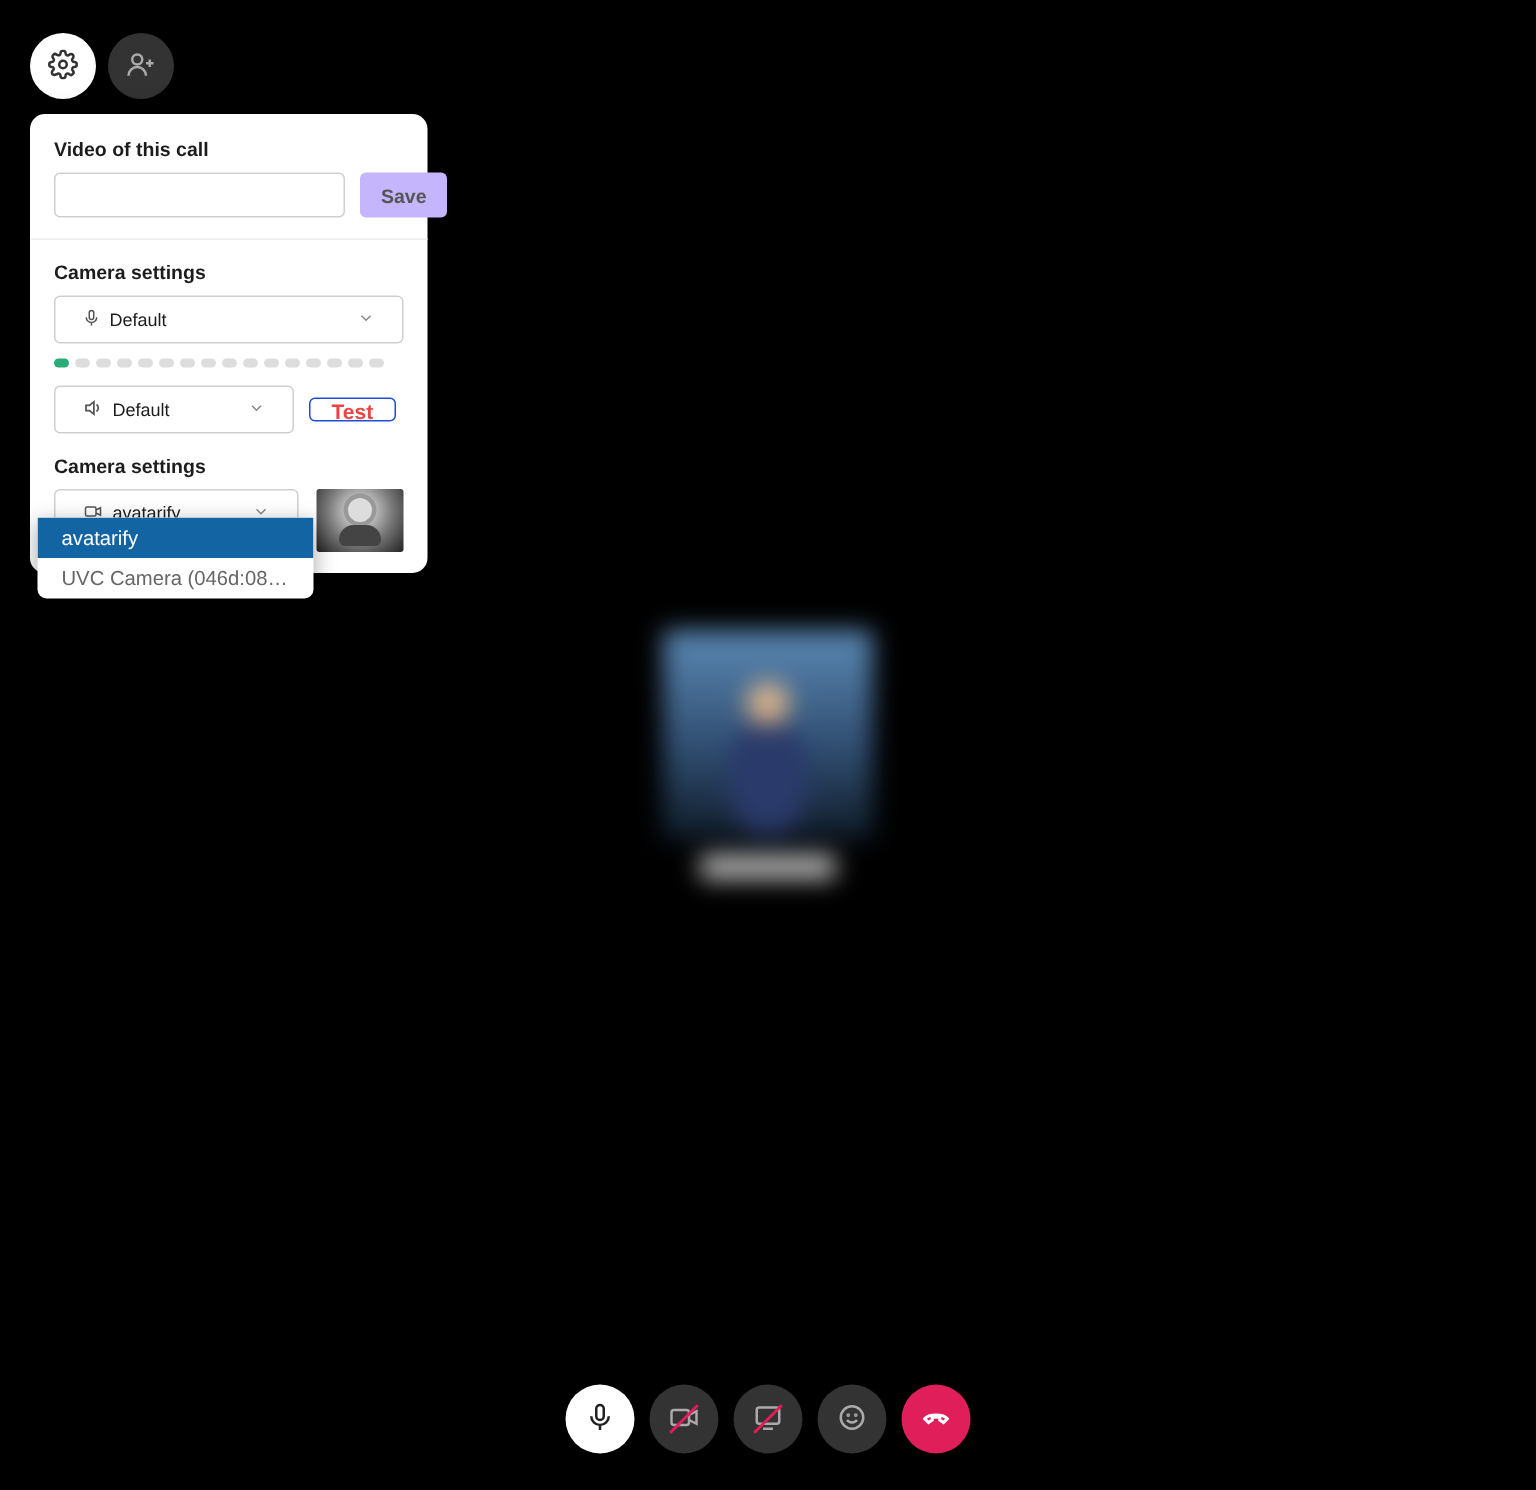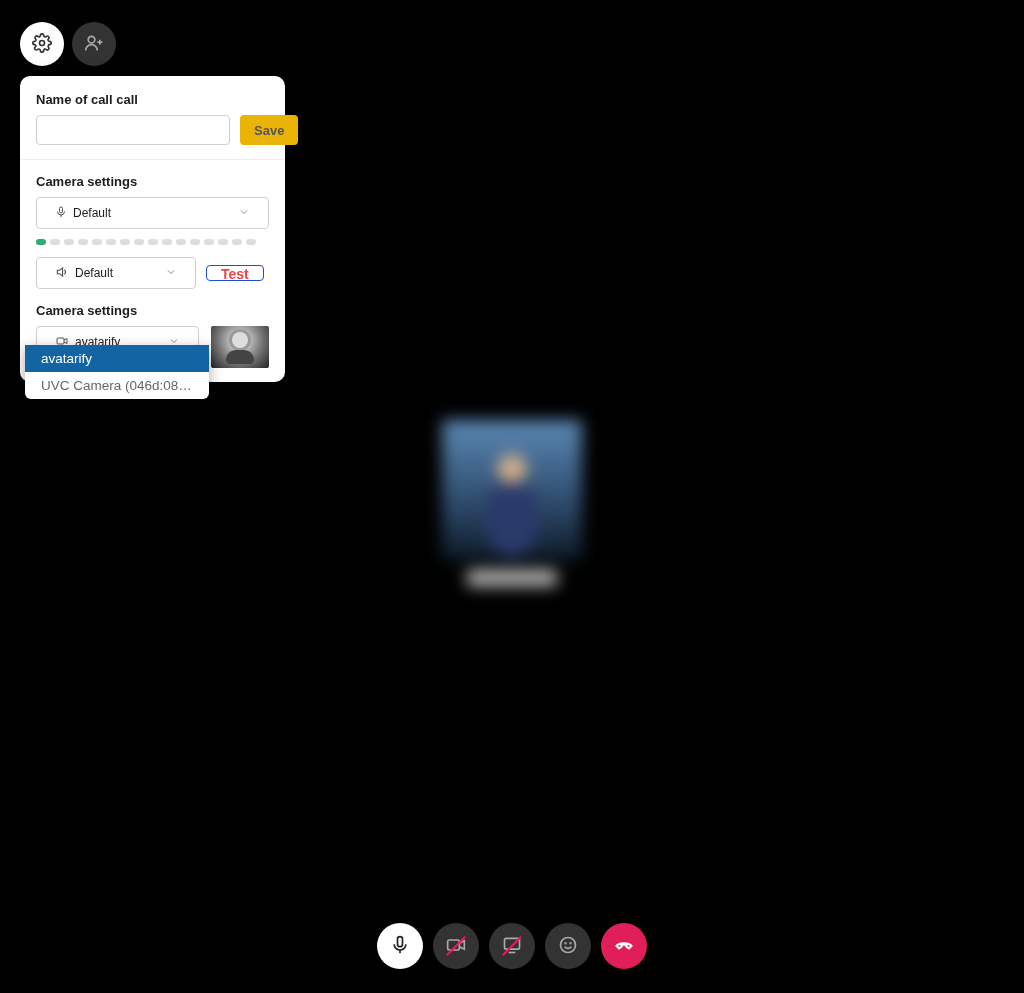--- a/index.html
+++ b/index.html
@@ -24,21 +24,21 @@
     color: #1d1c1d;
     box-shadow: 0 4px 20px rgba(0,0,0,0.4);
   }
   .popover-label { font-weight: 700; font-size: 13px; margin-bottom: 8px; display:block; }
   .row { display: flex; gap: 10px; align-items: center; }
   .name-input {
     flex: 1; height: 30px; border: 1px solid #cfcfcf; border-radius: 4px;
     padding: 0 8px; font-size: 13px;
   }
   .save-btn {
-    height: 30px; padding: 0 14px; background: #eab308; border: none;
+    height: 30px; padding: 0 14px; background: #c4b5fd; border: none;
     border-radius: 4px; font-weight: 700; font-size: 13px; color: #555; cursor: pointer;
   }
   .divider { height: 1px; background: #eee; margin: 14px -16px; }
 
   .select {
     height: 32px; border: 1px solid #cfcfcf; border-radius: 4px;
     display: flex; align-items: center; padding: 0 18px; gap: 6px;
     font-size: 12px; background: #fff; cursor: pointer; position: relative;
   }
   .select .caret { margin-left: auto; }
@@ -146,21 +146,21 @@
         <circle cx="9" cy="8" r="4"></circle>
         <path d="M2 21c0-3.9 3.1-7 7-7s7 3.1 7 7"></path>
         <path d="M19 8v6M16 11h6"></path>
       </svg>
     </span>
   </button>
 </div>
 
 <div class="popover">
 
-  <label class="popover-label">Name of call call</label>
+  <label class="popover-label">Video of this call</label>
   <div class="row">
     <input class="name-input" type="text" value="" style="">
     <button class="save-btn">Save</button>
   </div>
 
   <div class="divider"></div>
 
   <label class="popover-label">Camera settings</label>
 
   <div class="select select-full">

